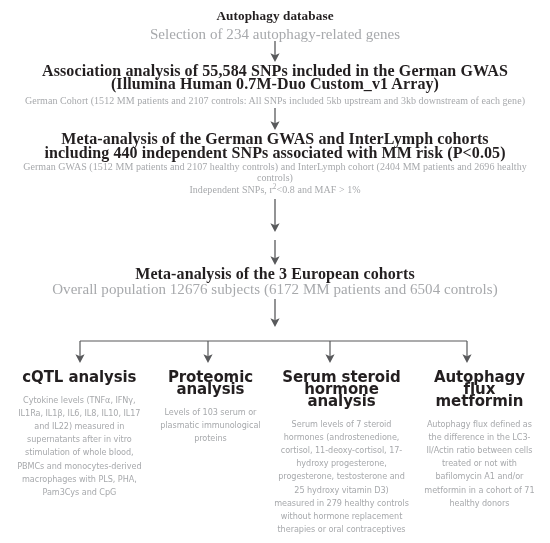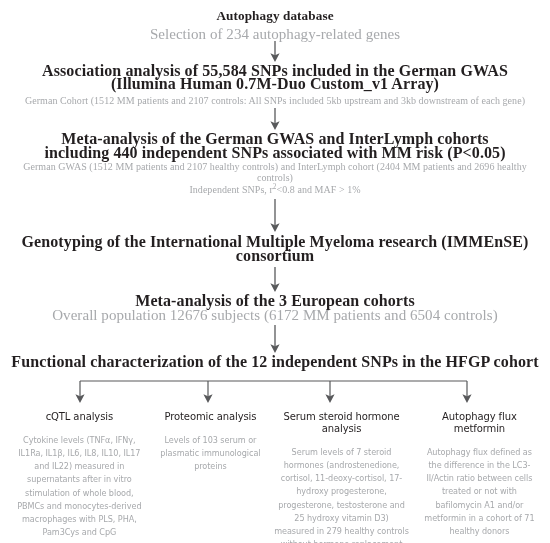--- a/index.html
+++ b/index.html
@@ -82,23 +82,23 @@
     text-align: center;
     padding: 0 5px;
   }
   .col-1 { width: 150px; }
   .col-2 { width: 118px; }
   .col-3 { width: 150px; }
   .col-4 { width: 132px; }
 
   .col-title {
     font-family: "DejaVu Sans", "Liberation Sans", sans-serif;
-    font-weight: normal;
+    font-weight: bold;
     color: #231f20;
-    font-size: 10px;
+    font-size: 15px;
     line-height: 12px;
     letter-spacing: -0.1px;
     margin-bottom: 11px;
   }
   .col-body {
     font-family: "DejaVu Sans", "Liberation Sans", sans-serif;
     color: #a7a9ac;
     font-size: 8.1px;
     line-height: 13.2px;
     letter-spacing: -0.05px;
@@ -155,21 +155,20 @@
   </div>
 
   <div class="arrow-wrap">
     <svg class="arrow-svg" width="20" height="40" viewBox="0 0 20 40" aria-hidden="true">
       <line x1="10" y1="4" x2="10" y2="30" stroke="#58595b" stroke-width="1.3"></line>
       <polygon points="10,37 5.4,28.2 10,30.3 14.6,28.2" fill="#58595b"></polygon>
     </svg>
   </div>
 
   <div class="stage">
-    <div class="stage-title">Genotyping of the International Multiple Myeloma research (IMMEnSE) consortium</div>
     <div class="sp2"></div>
   </div>
 
   <div class="arrow-wrap">
     <svg class="arrow-svg" width="20" height="30" viewBox="0 0 20 30" aria-hidden="true">
       <line x1="10" y1="3" x2="10" y2="21" stroke="#58595b" stroke-width="1.3"></line>
       <polygon points="10,28 5.4,19.2 10,21.3 14.6,19.2" fill="#58595b"></polygon>
     </svg>
   </div>
 
@@ -179,23 +178,20 @@
     <div class="stage-sub">Overall population 12676 subjects (6172 MM patients and 6504 controls)</div>
   </div>
 
   <div class="arrow-wrap">
     <svg class="arrow-svg" width="20" height="34" viewBox="0 0 20 34" aria-hidden="true">
       <line x1="10" y1="4" x2="10" y2="25" stroke="#58595b" stroke-width="1.3"></line>
       <polygon points="10,32 5.4,23.2 10,25.3 14.6,23.2" fill="#58595b"></polygon>
     </svg>
   </div>
 
-  <div class="stage">
-    <div class="stage-title">Functional characterization of the 12 independent SNPs in the HFGP cohort</div>
-  </div>
 
   <div class="sp10"></div>
 
   <div class="bracket">
     <svg width="550" height="30" viewBox="0 0 550 30" aria-hidden="true">
       <line x1="80" y1="2" x2="467" y2="2" stroke="#58595b" stroke-width="1.2"></line>
       <line x1="80" y1="2" x2="80" y2="17" stroke="#58595b" stroke-width="1.2"></line>
       <polygon points="80,24 75.4,15.2 80,17.3 84.6,15.2" fill="#58595b"></polygon>
       <line x1="208" y1="2" x2="208" y2="17" stroke="#58595b" stroke-width="1.2"></line>
       <polygon points="208,24 203.4,15.2 208,17.3 212.6,15.2" fill="#58595b"></polygon>

